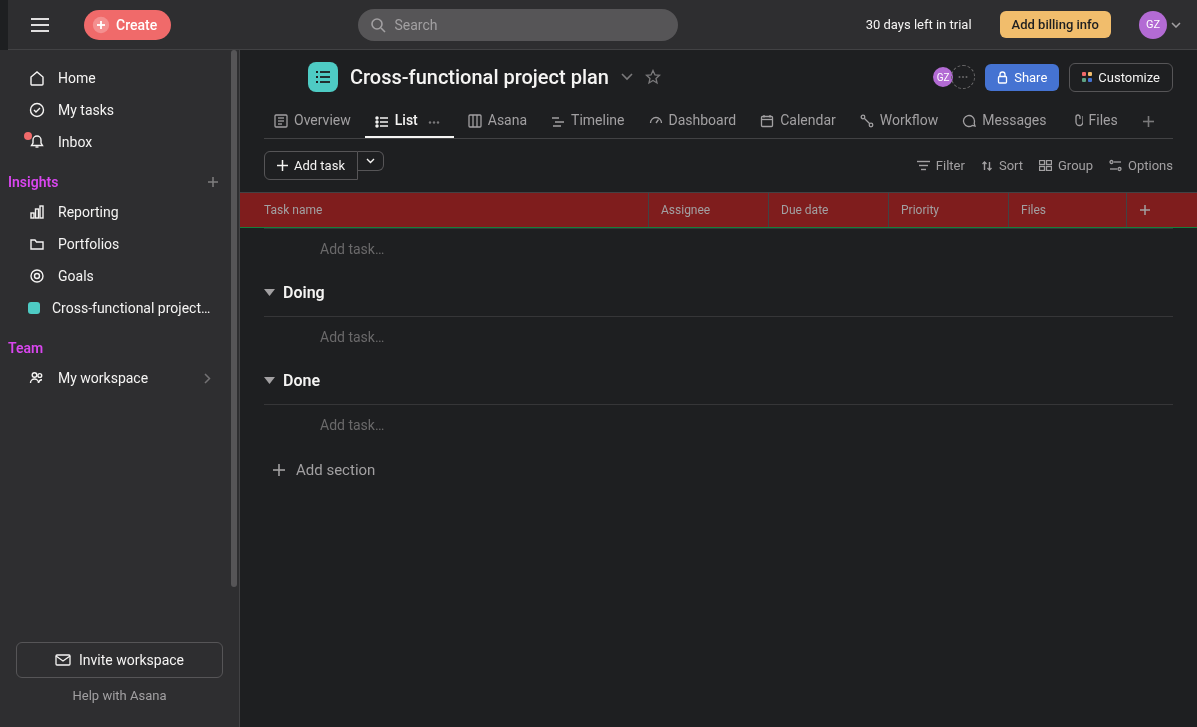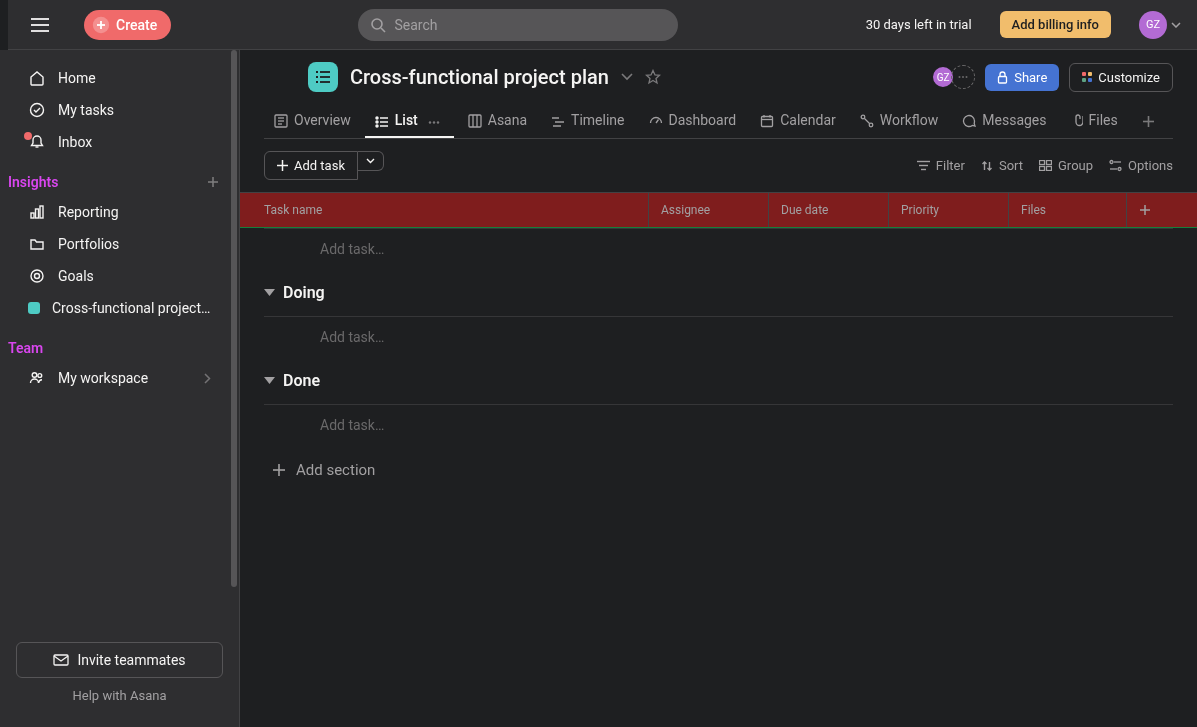--- a/index.html
+++ b/index.html
@@ -205,21 +205,21 @@
           <polyline points="1,1 5.5,5.5 1,10"></polyline>
         </svg>
     </div>
 
     <div class="sidebar-bottom">
       <button class="invite-btn">
         <svg width="16" height="12" viewBox="0 0 16 12" fill="none" stroke="#f5f4f3" stroke-width="1.3">
             <rect x="1" y="1" width="14" height="10" rx="1"></rect>
             <polyline points="1,2 8,7 15,2"></polyline>
           </svg>
-        <span>Invite teammates</span>
+        <span>Invite workspace</span>
       </button>
       <div class="help-link">Help with Asana</div>
     </div>
 
     <div class="scrollbar-track">
         <div class="scrollbar-thumb"></div>
       </div>
   </div>
 
   <div class="main">

